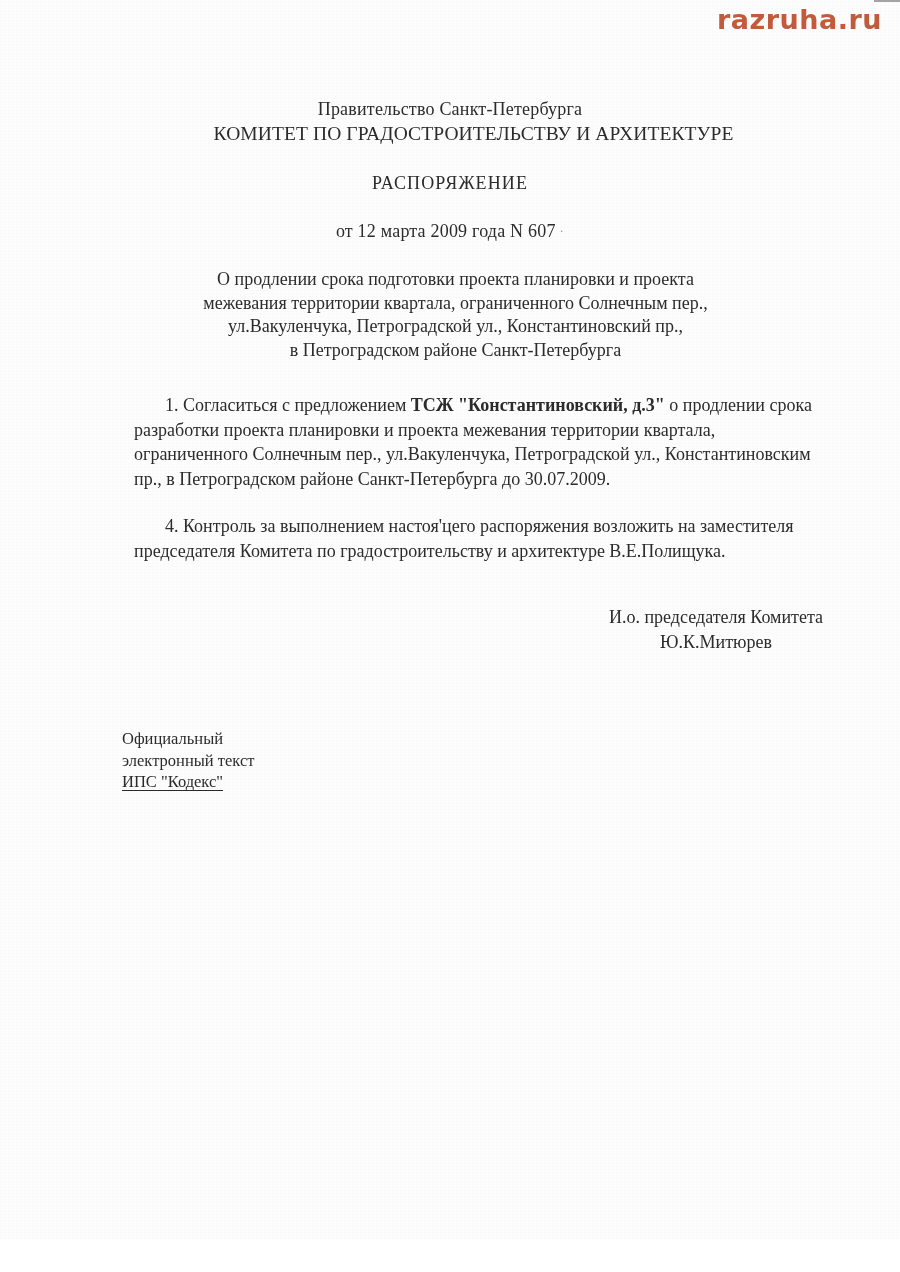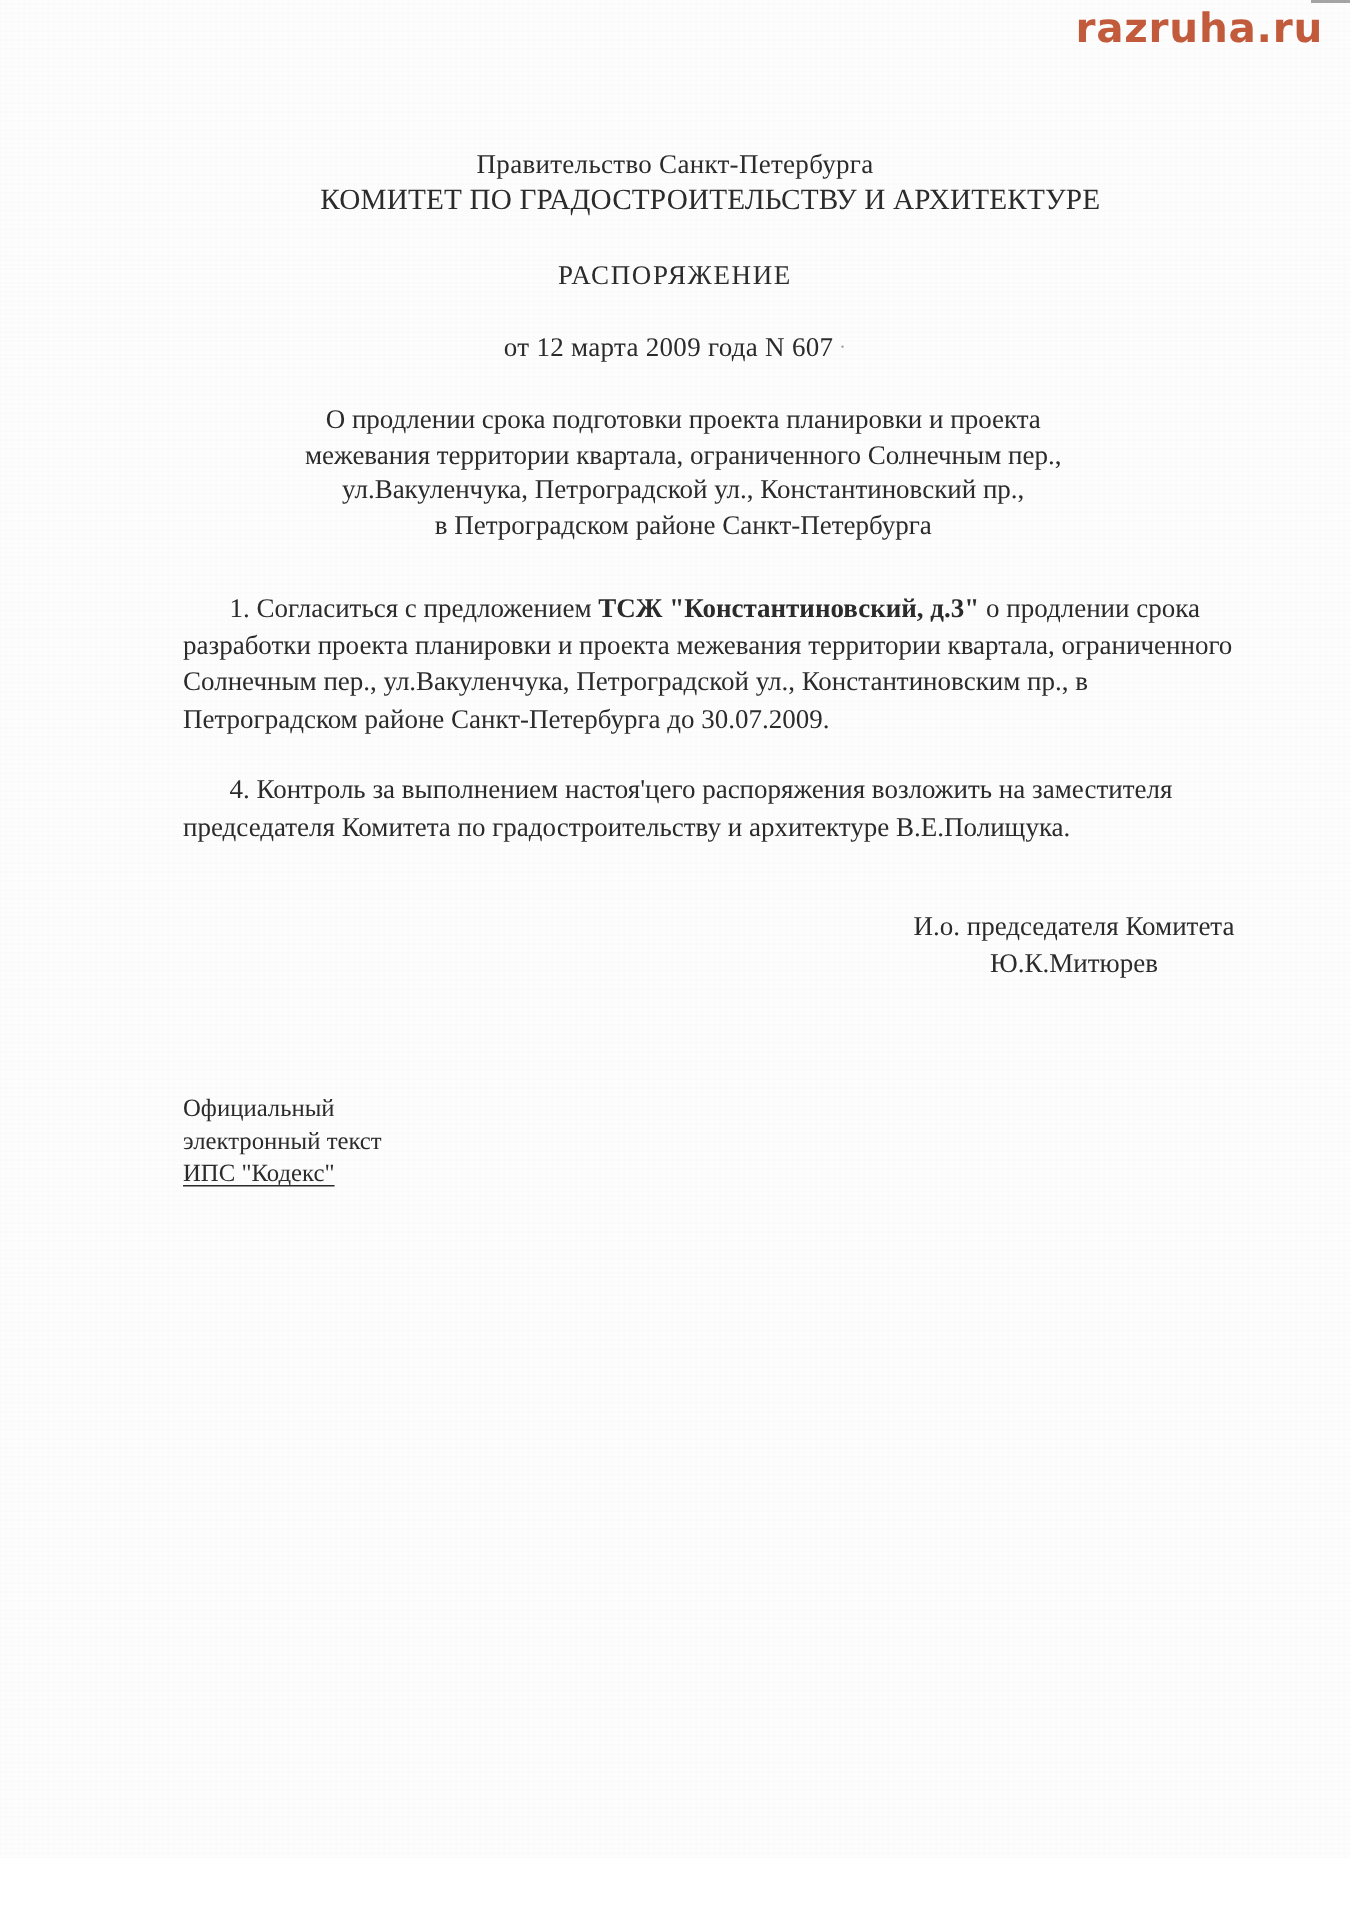--- a/index.html
+++ b/index.html
@@ -109,21 +109,21 @@
   .doc-body {
     position: absolute;
     left: 118px;
     width: 705px;
     top: 393px;
     font-size: 18px;
     line-height: 24.5px;
     text-align: left;
   }
   .clause {
-    margin: 0 0 23px 4px;
+    margin: 0 0 23px 16px;
     text-indent: 31px;
   }
   .clause:last-child { margin-bottom: 0; }
   .org-name { font-weight: 700; }
 
   
   .signature {
     position: absolute;
     right: 77px;
     top: 605px;

